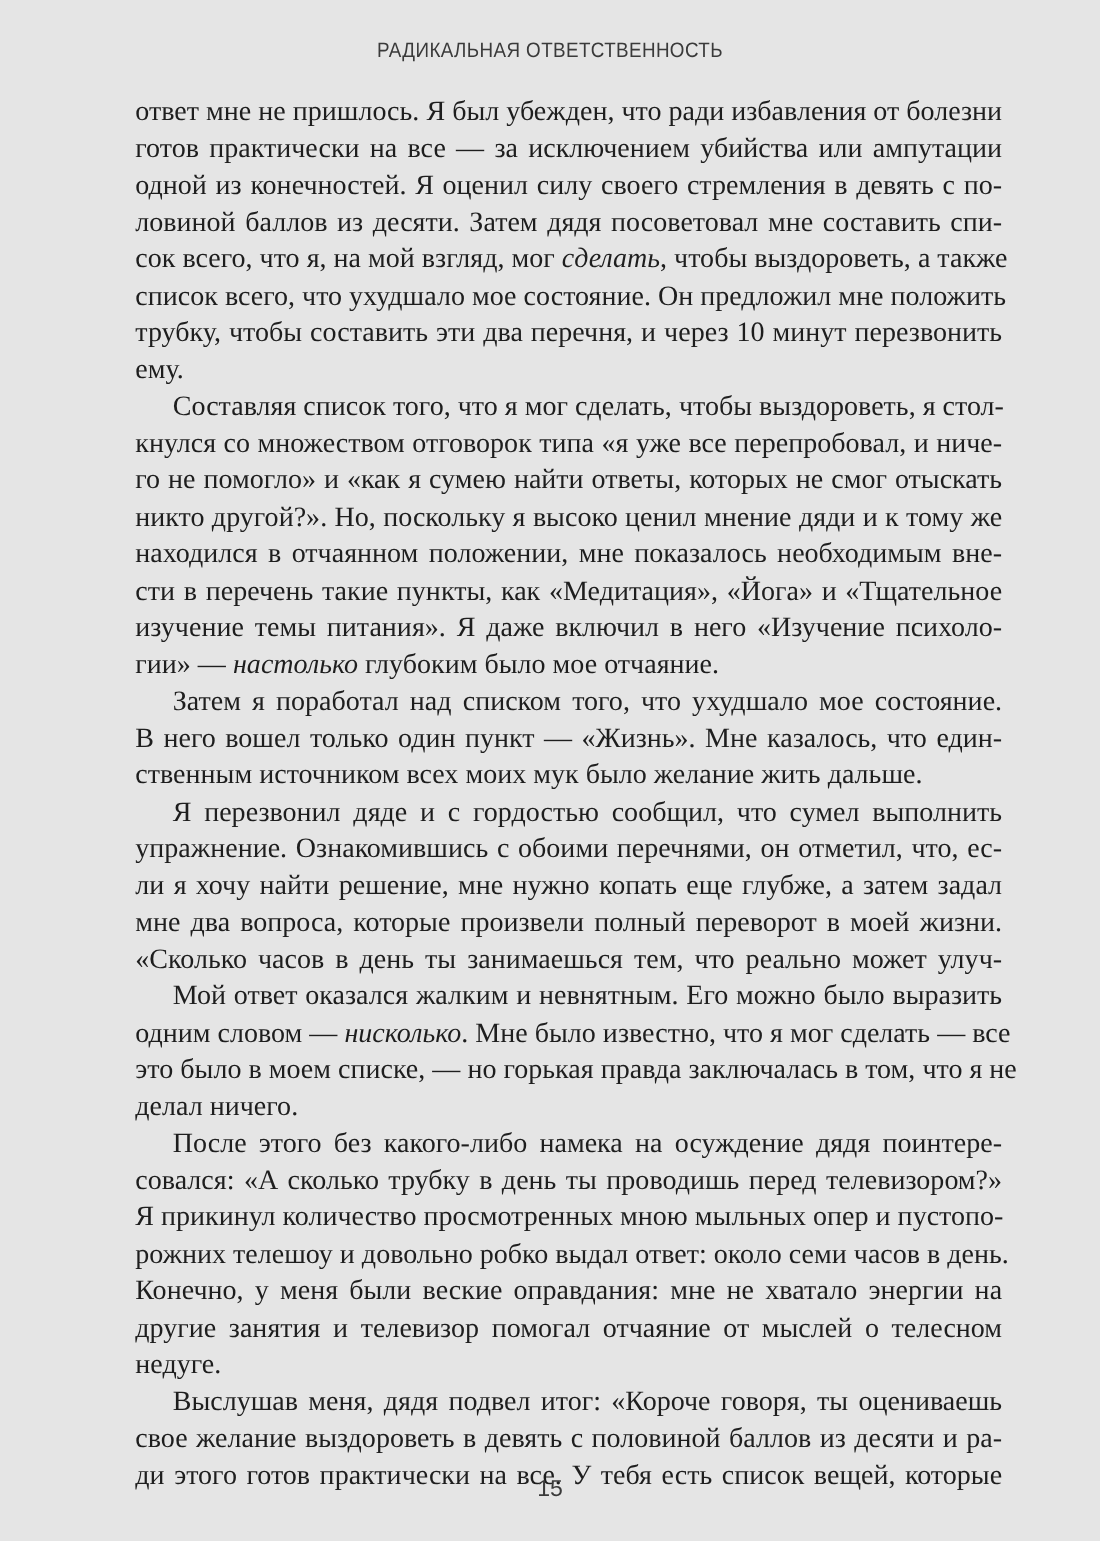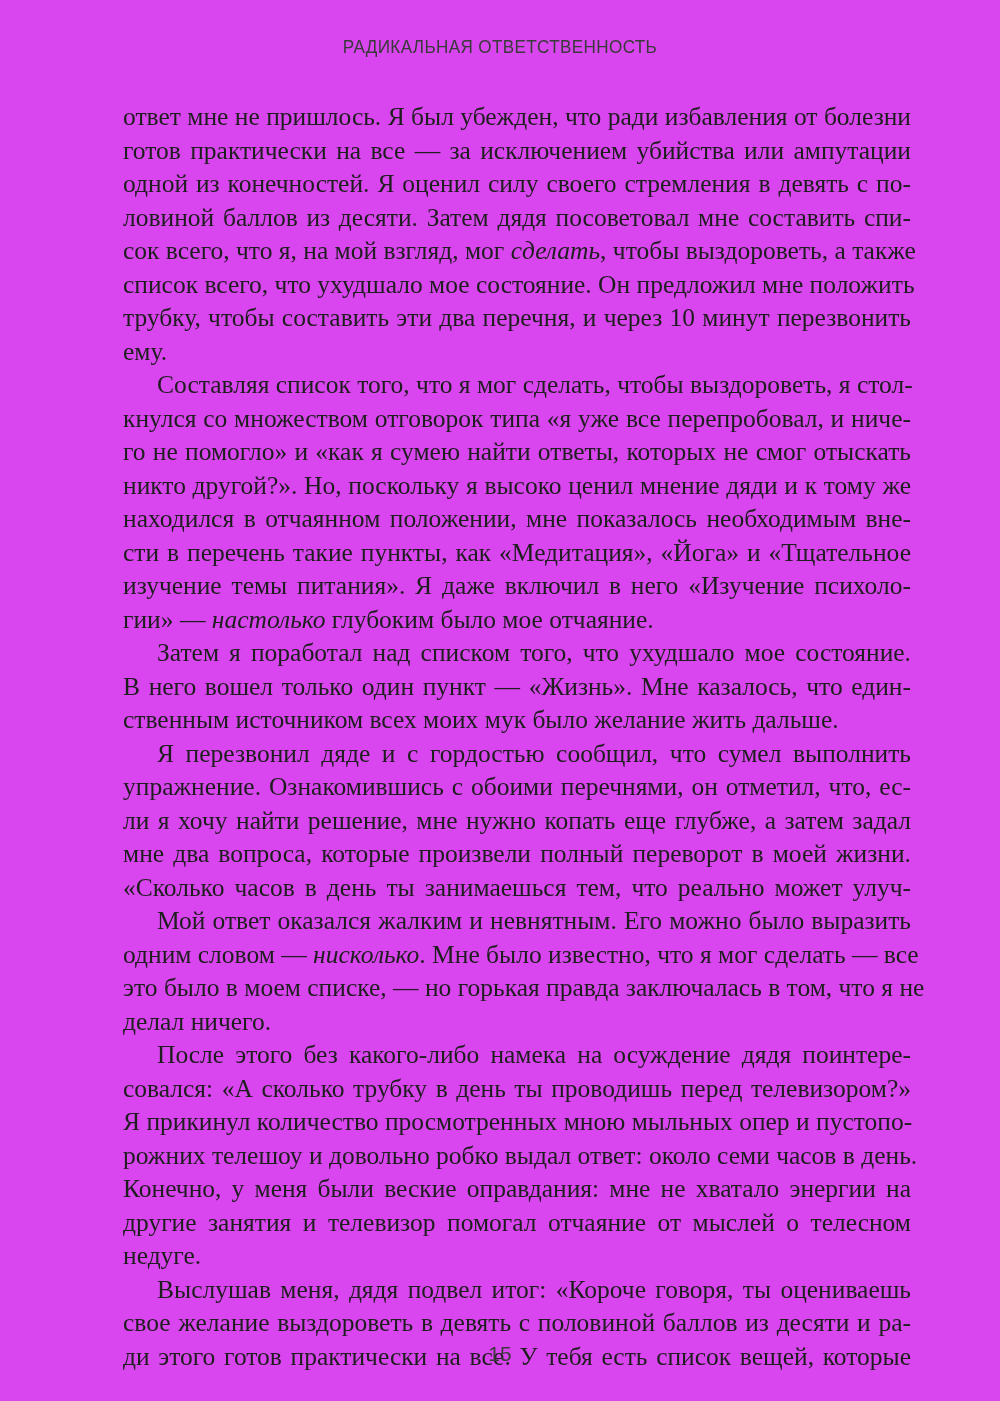--- a/index.html
+++ b/index.html
@@ -1,25 +1,25 @@
 <!DOCTYPE html>
 <html><head>
   <meta charset="utf-8">
   <style>
     html, body { margin: 0; padding: 0; background: #ffffff; }
     body { width: 1000px; height: 1401px; position: relative; overflow: hidden; }
-    .page { position: absolute; left: 0; top: 0; width: 1000px; height: 1401px; background: #d946ef; }
+    .page { position: absolute; left: 0; top: 0; width: 1000px; height: 1401px; background: #e5e5e5; }
     .running-head {
       position: absolute; left: 0; top: 36px; width: 1000px; text-align: center;
       font-family: "Liberation Sans", "DejaVu Sans", sans-serif;
       font-size: 19px; letter-spacing: 0.4px; color: #3a3a3a; font-weight: normal;
       transform: scaleX(0.9);
     }
     .body-text {
-      position: absolute; left: 123px; top: 100px; width: 788px;
+      position: absolute; left: 123px; top: 84px; width: 788px;
       font-family: "Liberation Serif", "DejaVu Serif", serif;
       font-size: 25.5px; line-height: 33.5px; color: #1e1e1e;
     }
     .line {
       display: block; white-space: nowrap; text-align: justify; text-align-last: justify;
       height: 33.5px;
     }
     .line.last { text-align-last: left; }
     .line.indent { padding-left: 34px; }
     .line i { font-style: italic; }

